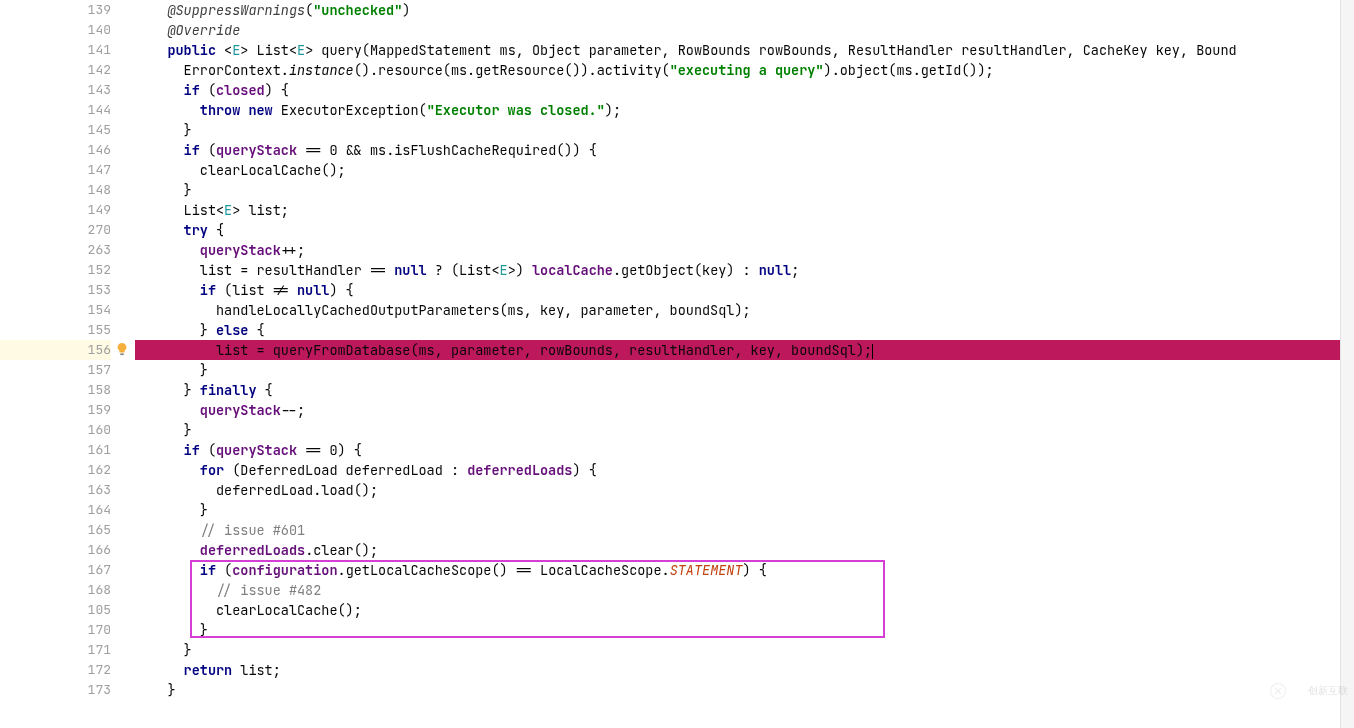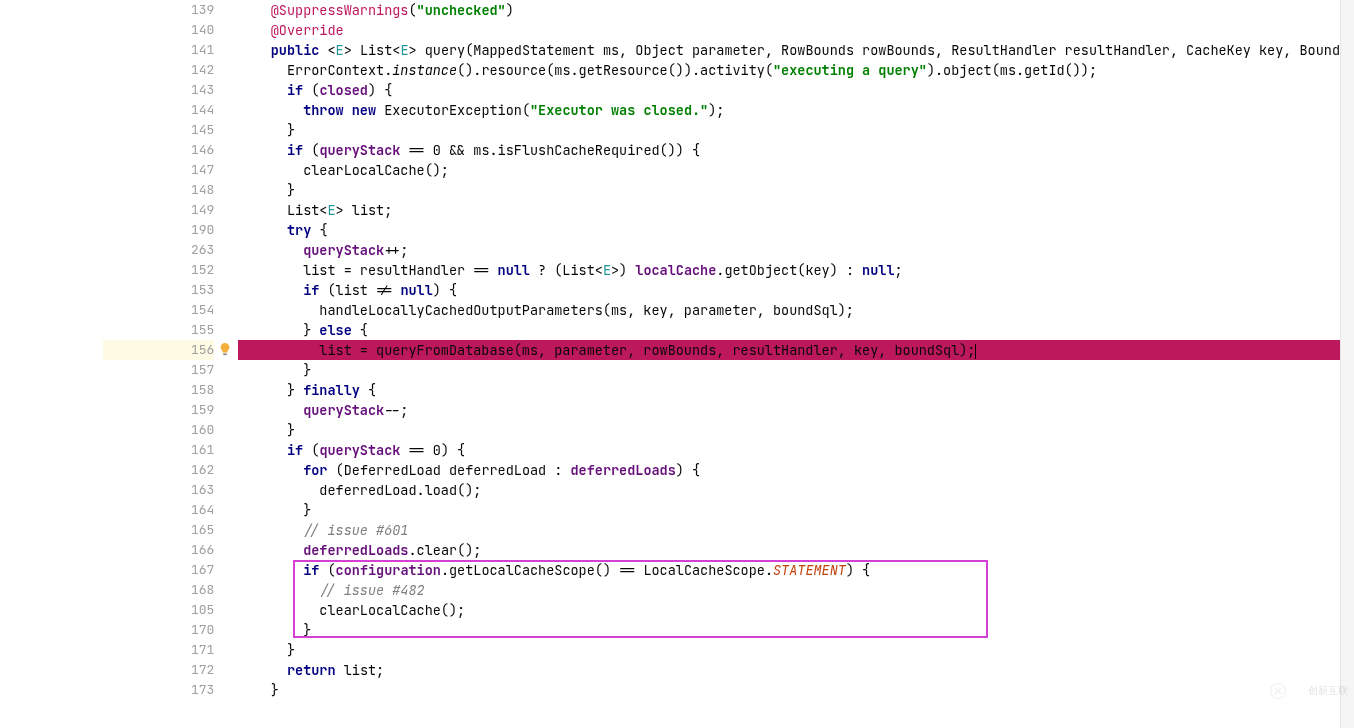--- a/index.html
+++ b/index.html
@@ -4,24 +4,23 @@
 <style>
   * { margin: 0; padding: 0; box-sizing: border-box; }
   body {
     font-family: "JetBrains Mono", "Consolas", "Courier New", monospace;
     font-size: 14px;
     background: #ffffff;
     overflow: hidden;
   }
   .editor-container {
     display: flex;
-    flex-direction: column;
+    flex-direction: row;
     height: 728px;
     width: 1354px;
-    align-items: flex-end;
   }
   .code-area {
     display: flex;
     flex: 1;
     background: #ffffff;
     overflow: hidden;
   }
   .gutter {
     width: 135px;
     background: #ffffff;
@@ -53,26 +52,26 @@
   }
   .code {
     flex: 1;
     line-height: 20px;
     font-size: 13.5px;
     white-space: pre;
     color: #080808;
   }
   .code .line { height: 20px; display: block; }
   .code .hl { background: #be185d; }
-  .tok-anno { color: #be185d; }
+  .tok-anno { color: #404040; font-style: italic; }
   .tok-str  { color: #008000; font-weight: bold; }
   .tok-kw   { color: #000080; font-weight: bold; }
   .tok-type { color: #20999d; }
   .tok-field { color: #660e7a; font-weight: bold; }
-  .tok-comment { color: #808080; font-style: italic; }
+  .tok-comment { color: #808080; }
   .tok-method { font-style: italic; }
   .tok-const { color: #c2410c; font-style: italic; }
   .caret {
     display: inline-block;
     width: 1px;
     height: 15px;
     background: #000;
     vertical-align: middle;
   }
   .pink-box {
@@ -135,21 +134,21 @@
         <div class="line-number">140</div>
         <div class="line-number">141</div>
         <div class="line-number">142</div>
         <div class="line-number">143</div>
         <div class="line-number">144</div>
         <div class="line-number">145</div>
         <div class="line-number">146</div>
         <div class="line-number">147</div>
         <div class="line-number">148</div>
         <div class="line-number">149</div>
-        <div class="line-number">190</div>
+        <div class="line-number">270</div>
         <div class="line-number">263</div>
         <div class="line-number">152</div>
         <div class="line-number">153</div>
         <div class="line-number">154</div>
         <div class="line-number">155</div>
         <div class="line-number hl">156<span class="bulb"><svg width="14" height="14" viewBox="0 0 16 16">
               <path d="M8 1a5 5 0 0 0-3 9v2h6v-2a5 5 0 0 0-3-9z" fill="#f4af3d"></path>
               <rect x="6" y="13" width="4" height="2" fill="#888"></rect>
             </svg></span></div>
         <div class="line-number">157</div>

